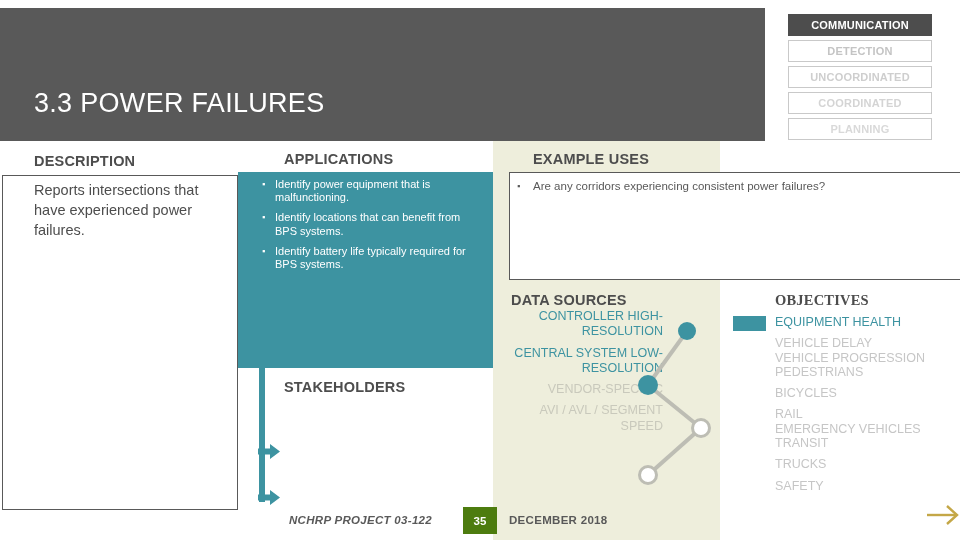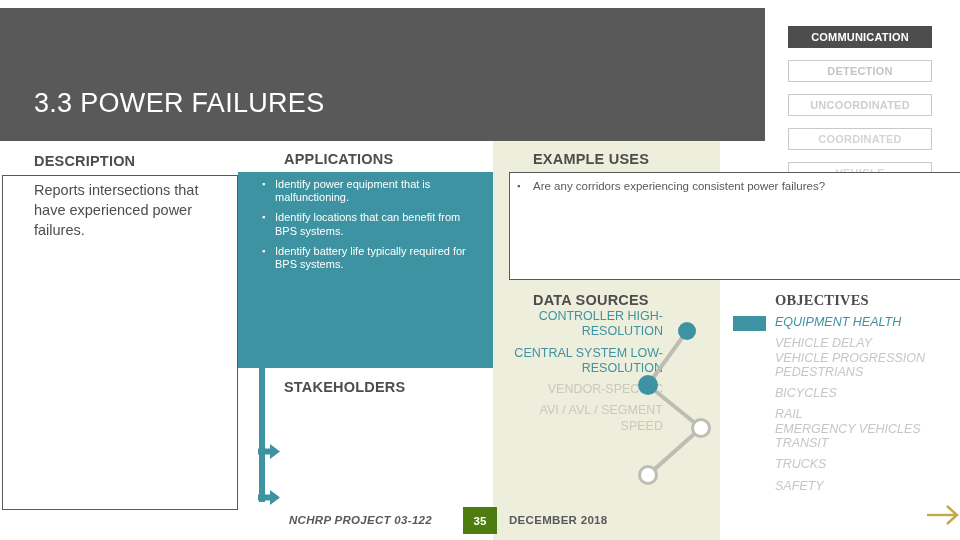--- a/index.html
+++ b/index.html
@@ -20,37 +20,37 @@
     font-size:27px;font-weight:normal;color:#ffffff;letter-spacing:.3px;
     white-space:nowrap;
   }
 
   
   .tagstack{position:absolute;left:788px;top:14px;width:144px;}
   .tag{
     box-sizing:border-box;width:144px;height:22px;margin-bottom:4px;
     display:flex;align-items:center;justify-content:center;
     font-size:11px;font-weight:bold;letter-spacing:.2px;
-    border:1px solid #c9c9c9;background:#ffffff;color:#cfcfcf;margin-top:12px;
+    border:1px solid #c9c9c9;background:#ffffff;color:#cfcfcf;
   }
   .tag.active{background:#4d4d4d;border-color:#4d4d4d;color:#ffffff;}
   .tag.t2{color:#c4c4c4;}
   .tag.t3{color:#cecece;}
   .tag.t4{color:#d4d4d4;}
   .tag.t5{color:#d9d9d9;}
 
   
   .col-head{
     position:absolute;font-size:14.5px;font-weight:bold;color:#4d4d4d;
     letter-spacing:.2px;white-space:nowrap;
   }
   #h-description{left:34px;top:153px;}
   #h-applications{left:284px;top:151px;}
   #h-exampleuses{left:533px;top:151px;}
-  #h-datasources{left:533px;top:292px;}
+  #h-datasources{left:511px;top:292px;}
   #h-objectives{left:775px;top:292px;font-family:Liberation Serif, serif;}
   #h-stakeholders{left:284px;top:379px;}
 
   
   .desc-box{
     position:absolute;left:2px;top:175px;width:236px;height:335px;
     box-sizing:border-box;border:1px solid #595959;background:#ffffff;
   }
   .desc-text{
     position:absolute;left:34px;top:180px;width:195px;
@@ -107,21 +107,21 @@
 
   
   .obj-bar{
     position:absolute;left:733px;top:316px;width:33px;height:15px;
     background:#3d93a1;
   }
   .obj-list{
     position:absolute;left:775px;top:315px;width:180px;
     font-size:12.5px;line-height:15.3px;
   }
-  .obj-item{margin-bottom:6px;font-style:italic;}
+  .obj-item{margin-bottom:6px;}
   .obj-item.on{color:#3d93a1;}
   .obj-item.off{color:#c6c6c6;}
   .obj-item.tight{margin-bottom:-1px;}
 
   
   .sh-list{
     position:absolute;left:284px;top:402px;width:230px;
     font-size:12.5px;line-height:15px;
   }
   .sh-item{height:23px;display:flex;align-items:center;}
@@ -156,21 +156,21 @@
 <div class="root">
 
   <div class="header-band"></div>
   <div class="slide-title">3.3 POWER FAILURES</div>
 
   <div class="tagstack">
     <div class="tag active">COMMUNICATION</div>
     <div class="tag t2">DETECTION</div>
     <div class="tag t3">UNCOORDINATED</div>
     <div class="tag t4">COORDINATED</div>
-    <div class="tag t5">VEHICLE</div>
+    <div class="tag t5">PLANNING</div>
   </div>
 
   <div class="cream-panel"></div>
 
   <div class="col-head" id="h-description">DESCRIPTION</div>
   <div class="col-head" id="h-applications">APPLICATIONS</div>
   <div class="col-head" id="h-exampleuses">EXAMPLE USES</div>
   <div class="col-head" id="h-datasources">DATA SOURCES</div>
   <div class="col-head" id="h-objectives">OBJECTIVES</div>
   <div class="col-head" id="h-stakeholders">STAKEHOLDERS</div>

